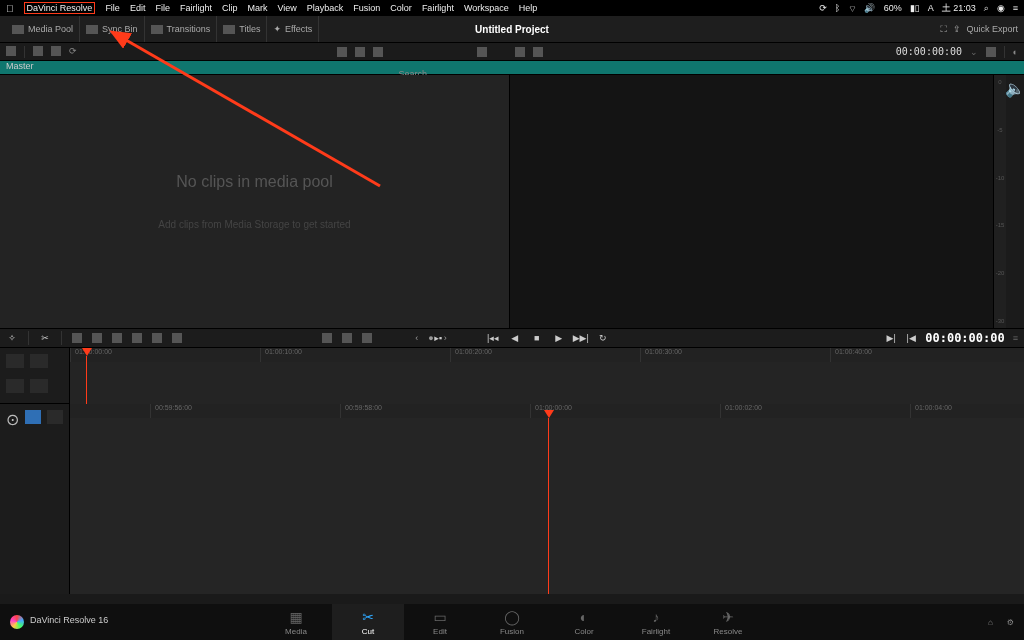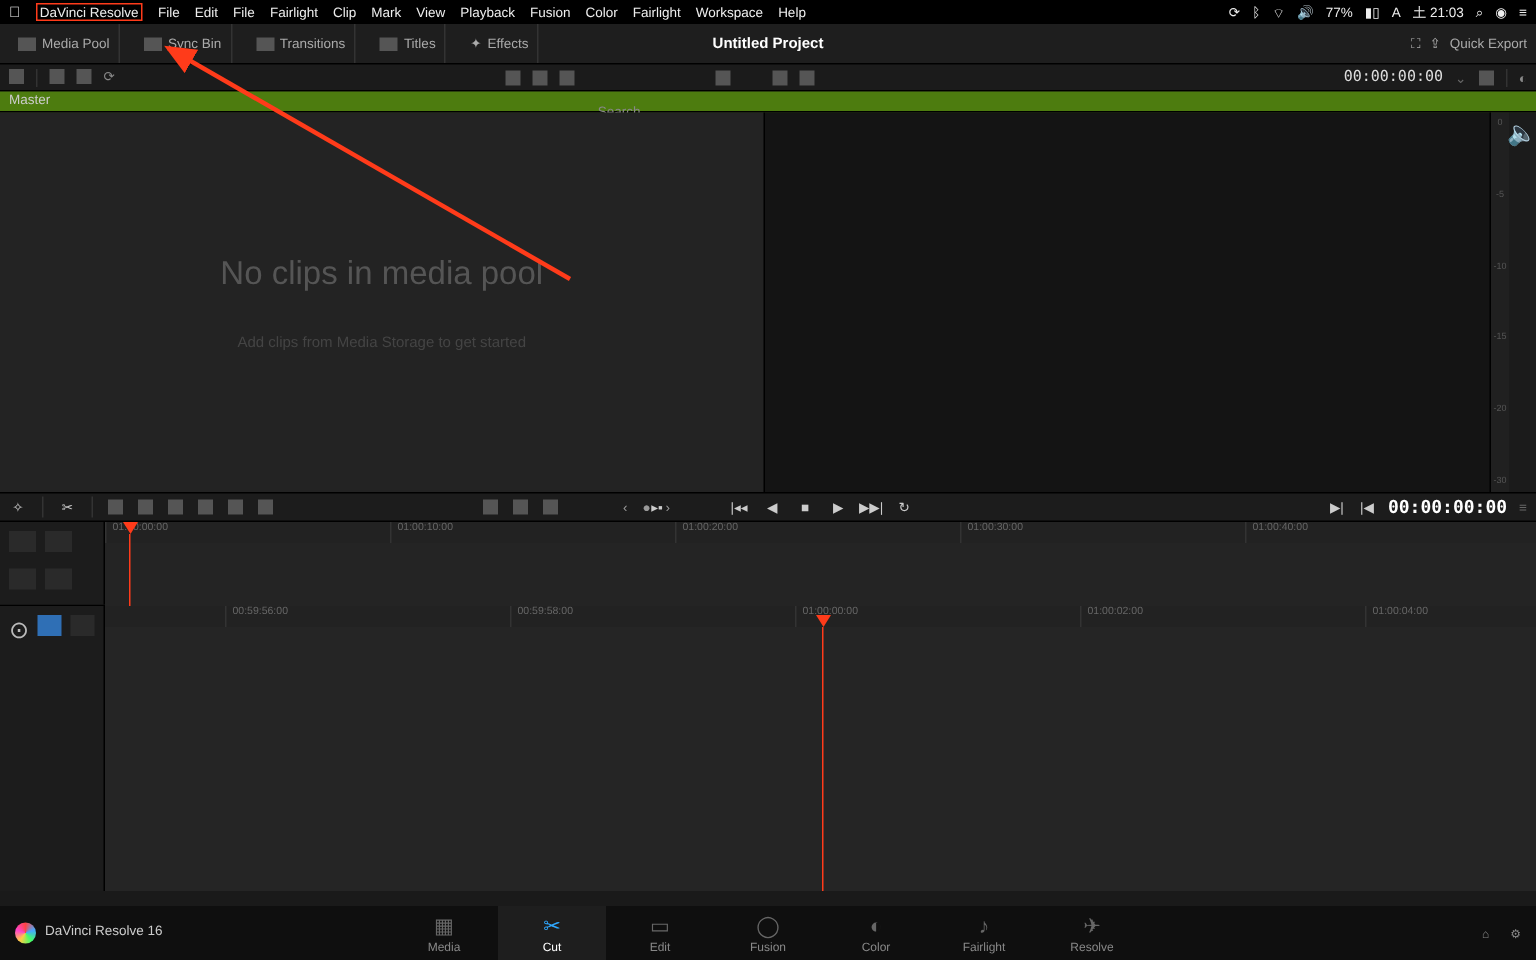--- a/index.html
+++ b/index.html
@@ -24,21 +24,20 @@
   .app-name-box { border: 1px solid #ff3b1a; padding: 0 2px; }
 
   
   .app-toolbar {
     height: 27px; background: #1e1e1e;
     border-bottom: 1px solid #000;
     display: flex; align-items: center;
     font-size: 9px; color: #aaa;
     padding: 0 6px;
     position: relative;
-    gap: 10px;
   }
   .tool-group { display: flex; align-items: center; gap: 4px; padding: 0 6px; border-right: 1px solid #333; height: 100%; }
   .tool-group:last-of-type { border-right: none; }
   .tool-icon { width: 12px; height: 9px; background: #555; display: inline-block; }
   .project-title {
     position: absolute; left: 50%; transform: translateX(-50%);
     color: #fff; font-size: 10px; font-weight: bold;
   }
   .toolbar-right { margin-left: auto; display: flex; align-items: center; gap: 6px; }
 
@@ -49,31 +48,31 @@
     font-size: 9px; color: #888;
     padding: 0 6px;
     border-bottom: 1px solid #000;
   }
   .sub-left { display: flex; gap: 8px; }
   .search-box { width: 70px; color:#888; margin-left:8px;margin-top:45px;}
   .sub-right { margin-left: auto; display:flex; gap:8px; align-items:center;}
   .timecode-display { color:#ddd; font-family: monospace; font-size:10px;}
 
   
-  .master-row { height: 14px; background:#4d7c0f; font-size:9px; color:#ccc; padding:0 6px; border-bottom:1px solid #000;}
+  .master-row { height: 14px; background:#0f766e; font-size:9px; color:#ccc; padding:0 6px; border-bottom:1px solid #000;}
   
   
   .main-split { display:flex; height: 253px; }
   .media-pool {
     width: 510px; background:#232323;
     display:flex; flex-direction:column;
     align-items:center; justify-content:center;
     border-right:1px solid #000;
   }
-  .empty-title { color:#555; font-size:22px; }
+  .empty-title { color:#555; font-size:16px; }
   .empty-sub { color:#444; font-size:10px; margin-top:28px; }
   .viewer { flex:1; background:#141414; border-right:1px solid #000; }
   .ruler-strip { width:12px; background:#202020; font-size:6px; color:#555; display:flex; flex-direction:column; justify-content:space-between; padding:4px 0; text-align:center;}
   .speaker-col { width:18px; background:#1b1b1b; display:flex; align-items:flex-start; justify-content:center; padding-top:4px;}
 
   
   .transport-row {
     height: 20px; background:#1c1c1c;
     display:flex; align-items:center;
     font-size:9px; color:#999;
@@ -149,21 +148,21 @@
     <span>Color</span>
     <span>Fairlight</span>
     <span>Workspace</span>
     <span>Help</span>
   </div>
   <div class="mac-right">
     <span>⟳</span>
     <span>ᛒ</span>
     <span>⌔</span>
     <span>🔊</span>
-    <span>77%</span>
+    <span>60%</span>
     <span>▮▯</span>
     <span>A</span>
     <span>土 21:03</span>
     <span>⌕</span>
     <span>◉</span>
     <span>≡</span>
   </div>
 </div>
 
 <div class="app-toolbar">

